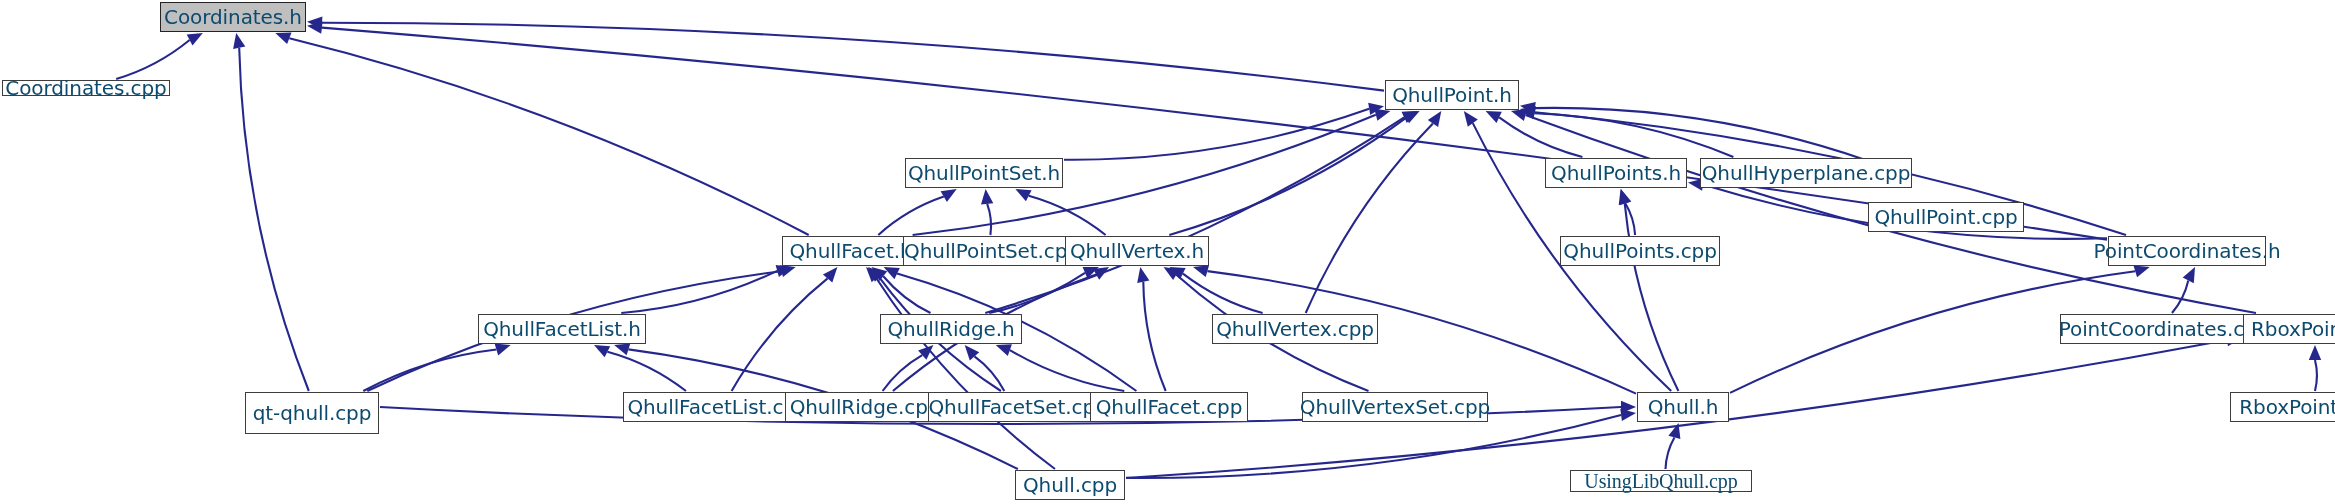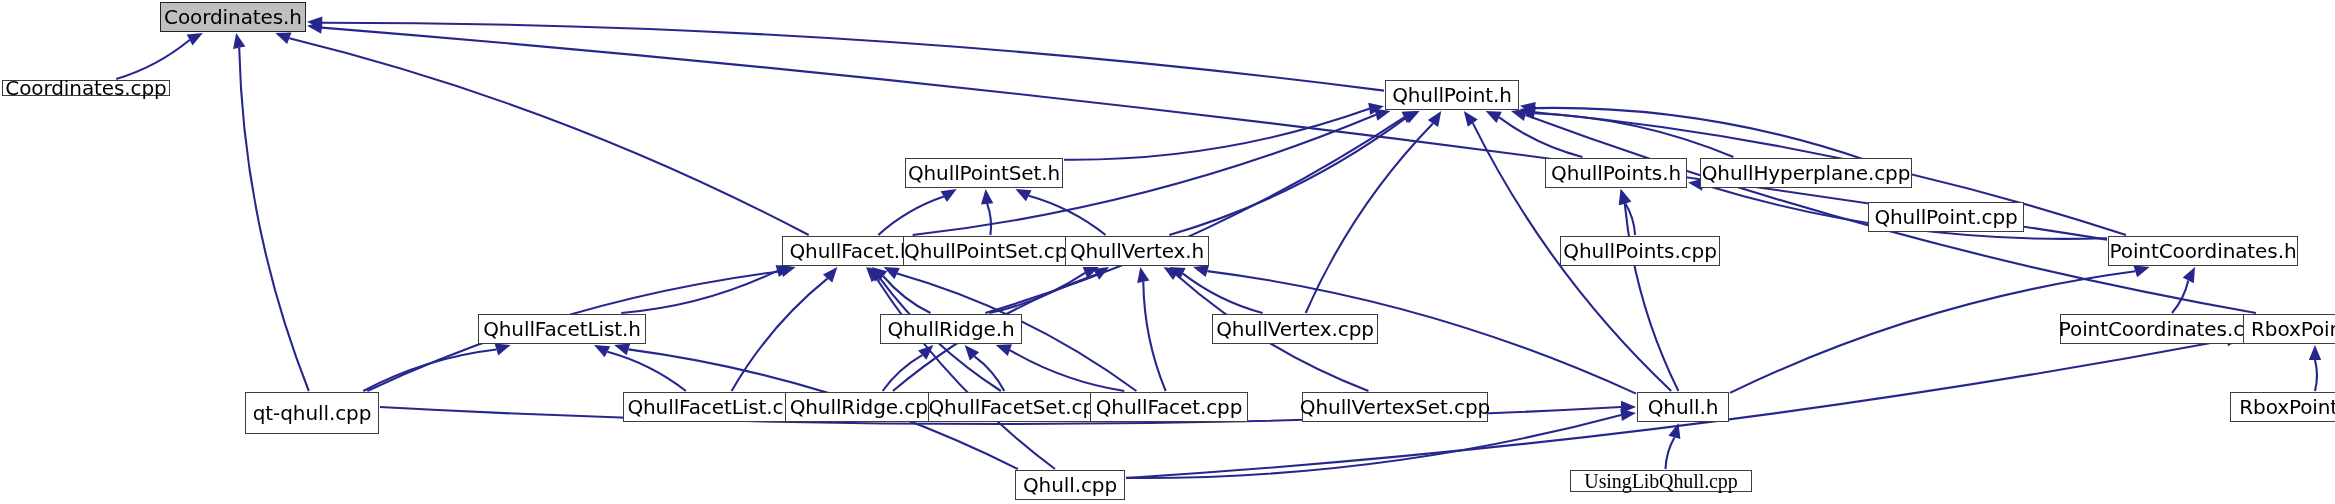--- a/index.html
+++ b/index.html
@@ -34,21 +34,21 @@
     stroke: none;
   }
   .node {
     position: absolute;
     box-sizing: border-box;
     background: #ffffff;
     border: 1.6px solid #3d3d3d;
     display: flex;
     align-items: center;
     justify-content: center;
-    color: #000000;
+    color: #0c4a6e;
     font-size: 20px;
     line-height: 1;
     letter-spacing: -0.1px;
     white-space: nowrap;
     user-select: none;
   }
   .node.current {
     background: #bfbfbf;
     border-color: #232323;
   }
@@ -187,21 +187,21 @@
       </div>
       <div class="node" style="left: 903px; top: 236px; width: 178px; height: 30px;">
         <span class="node-label">QhullPointSet.cpp</span>
       </div>
       <div class="node" style="left: 1065px; top: 236px; width: 144px; height: 30px;">
         <span class="node-label">QhullVertex.h</span>
       </div>
       <div class="node" style="left: 1560px; top: 236px; width: 160px; height: 30px;">
         <span class="node-label">QhullPoints.cpp</span>
       </div>
-      <div class="node" style="left: 2108px; top: 236px; width: 190px; height: 30px;">
+      <div class="node" style="left: 2108px; top: 236px; width: 158px; height: 30px;">
         <span class="node-label">PointCoordinates.h</span>
       </div>
       <div class="node" style="left: 478px; top: 314px; width: 168px; height: 30px;">
         <span class="node-label">QhullFacetList.h</span>
       </div>
       <div class="node" style="left: 880px; top: 314px; width: 142px; height: 30px;">
         <span class="node-label">QhullRidge.h</span>
       </div>
       <div class="node" style="left: 1212px; top: 314px; width: 166px; height: 30px;">
         <span class="node-label">QhullVertex.cpp</span>

